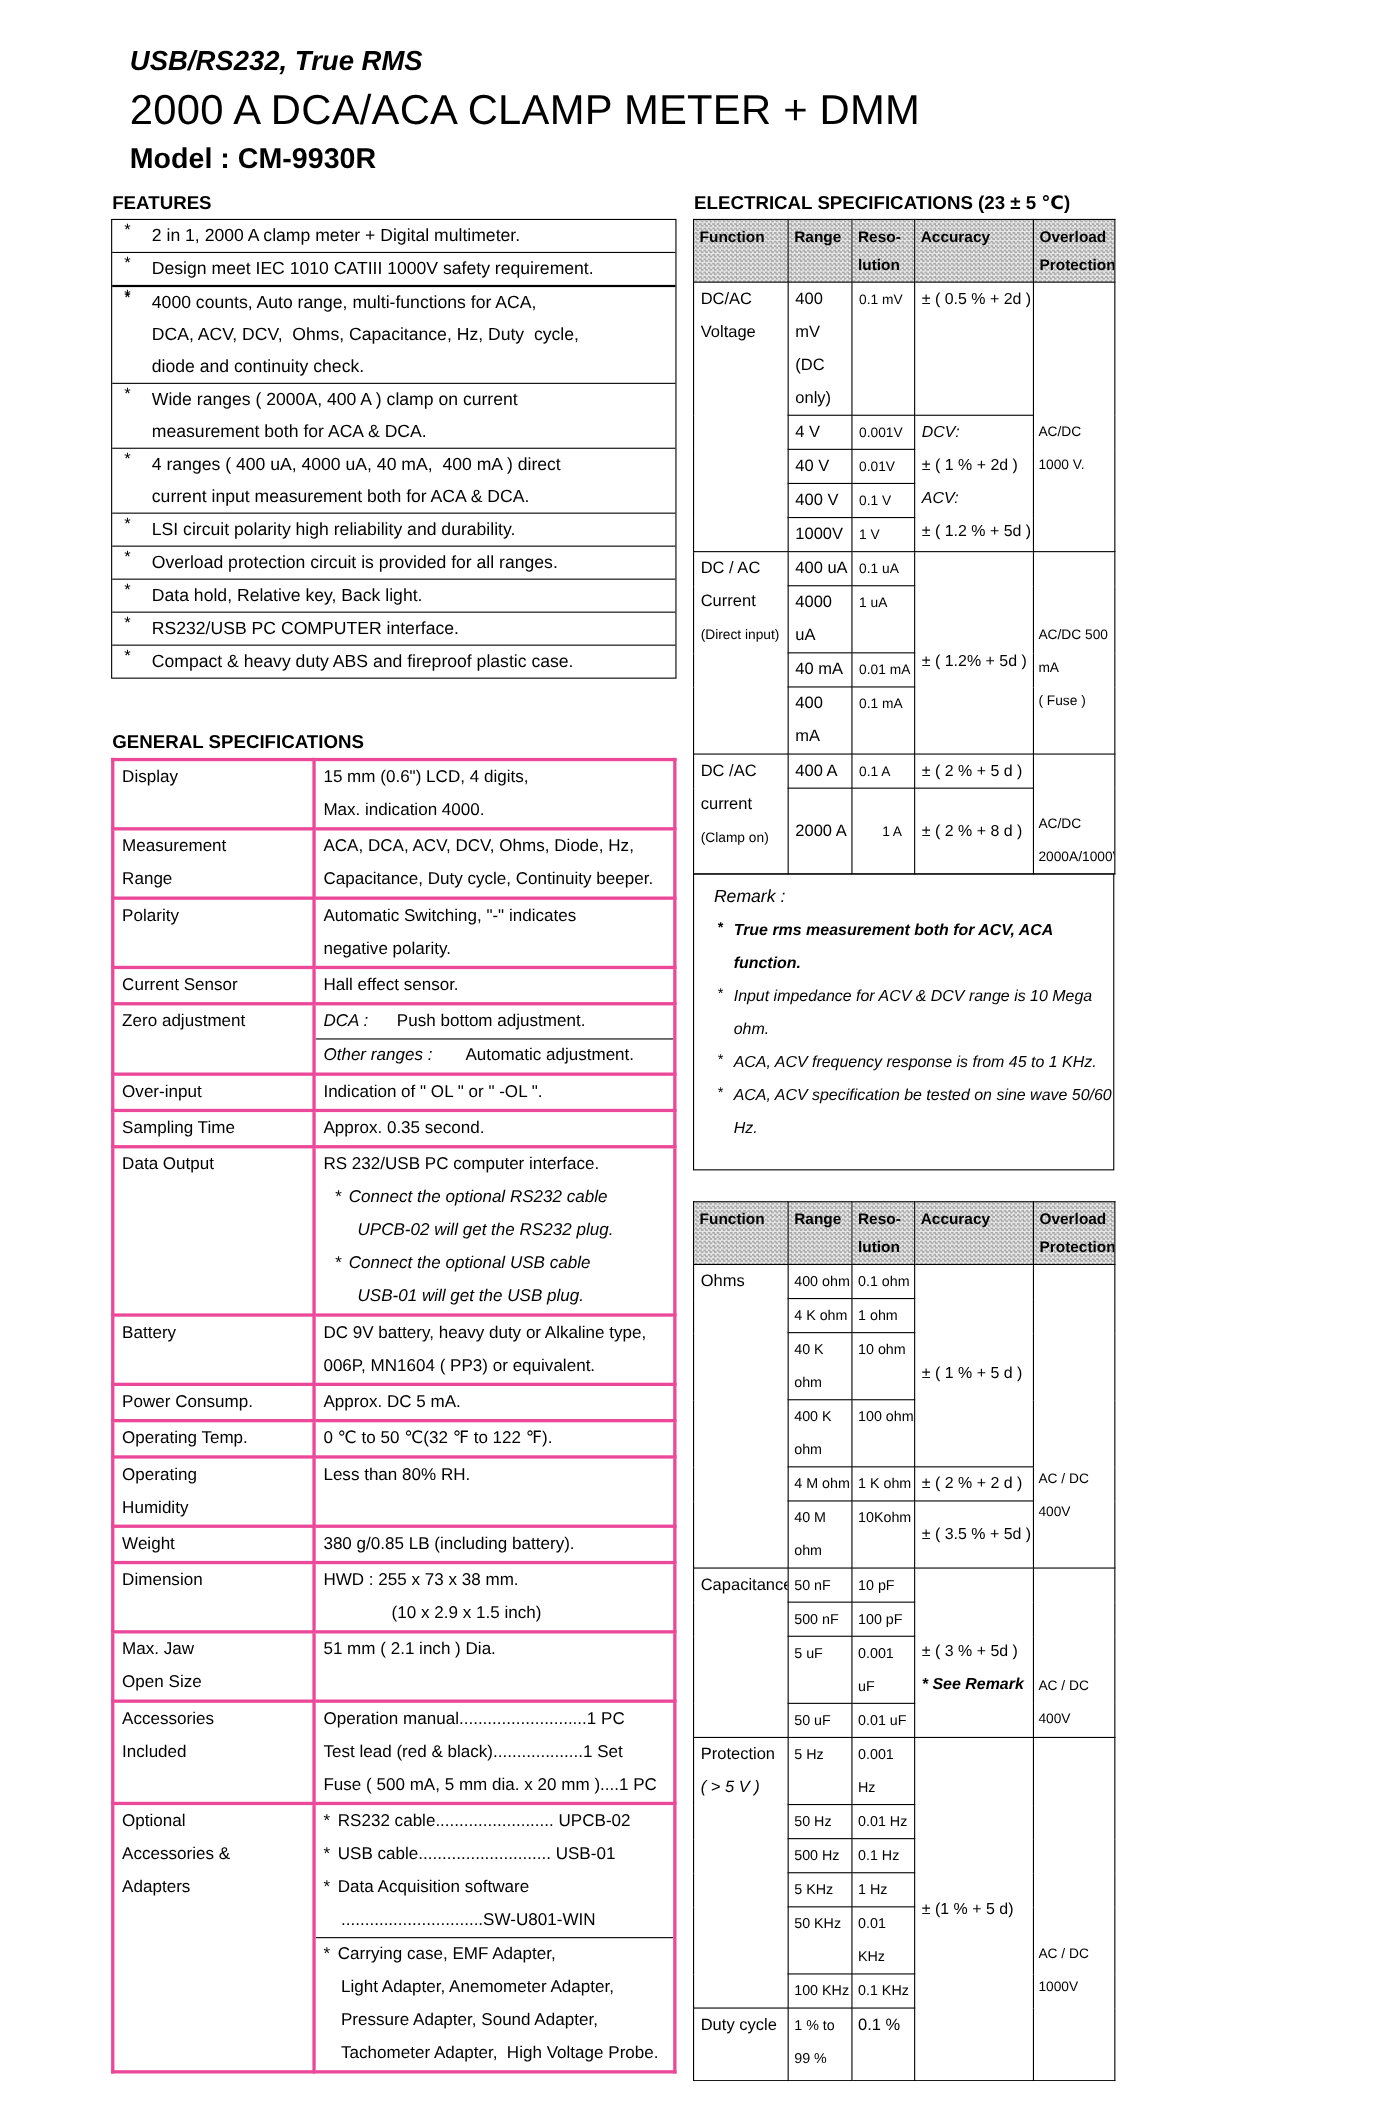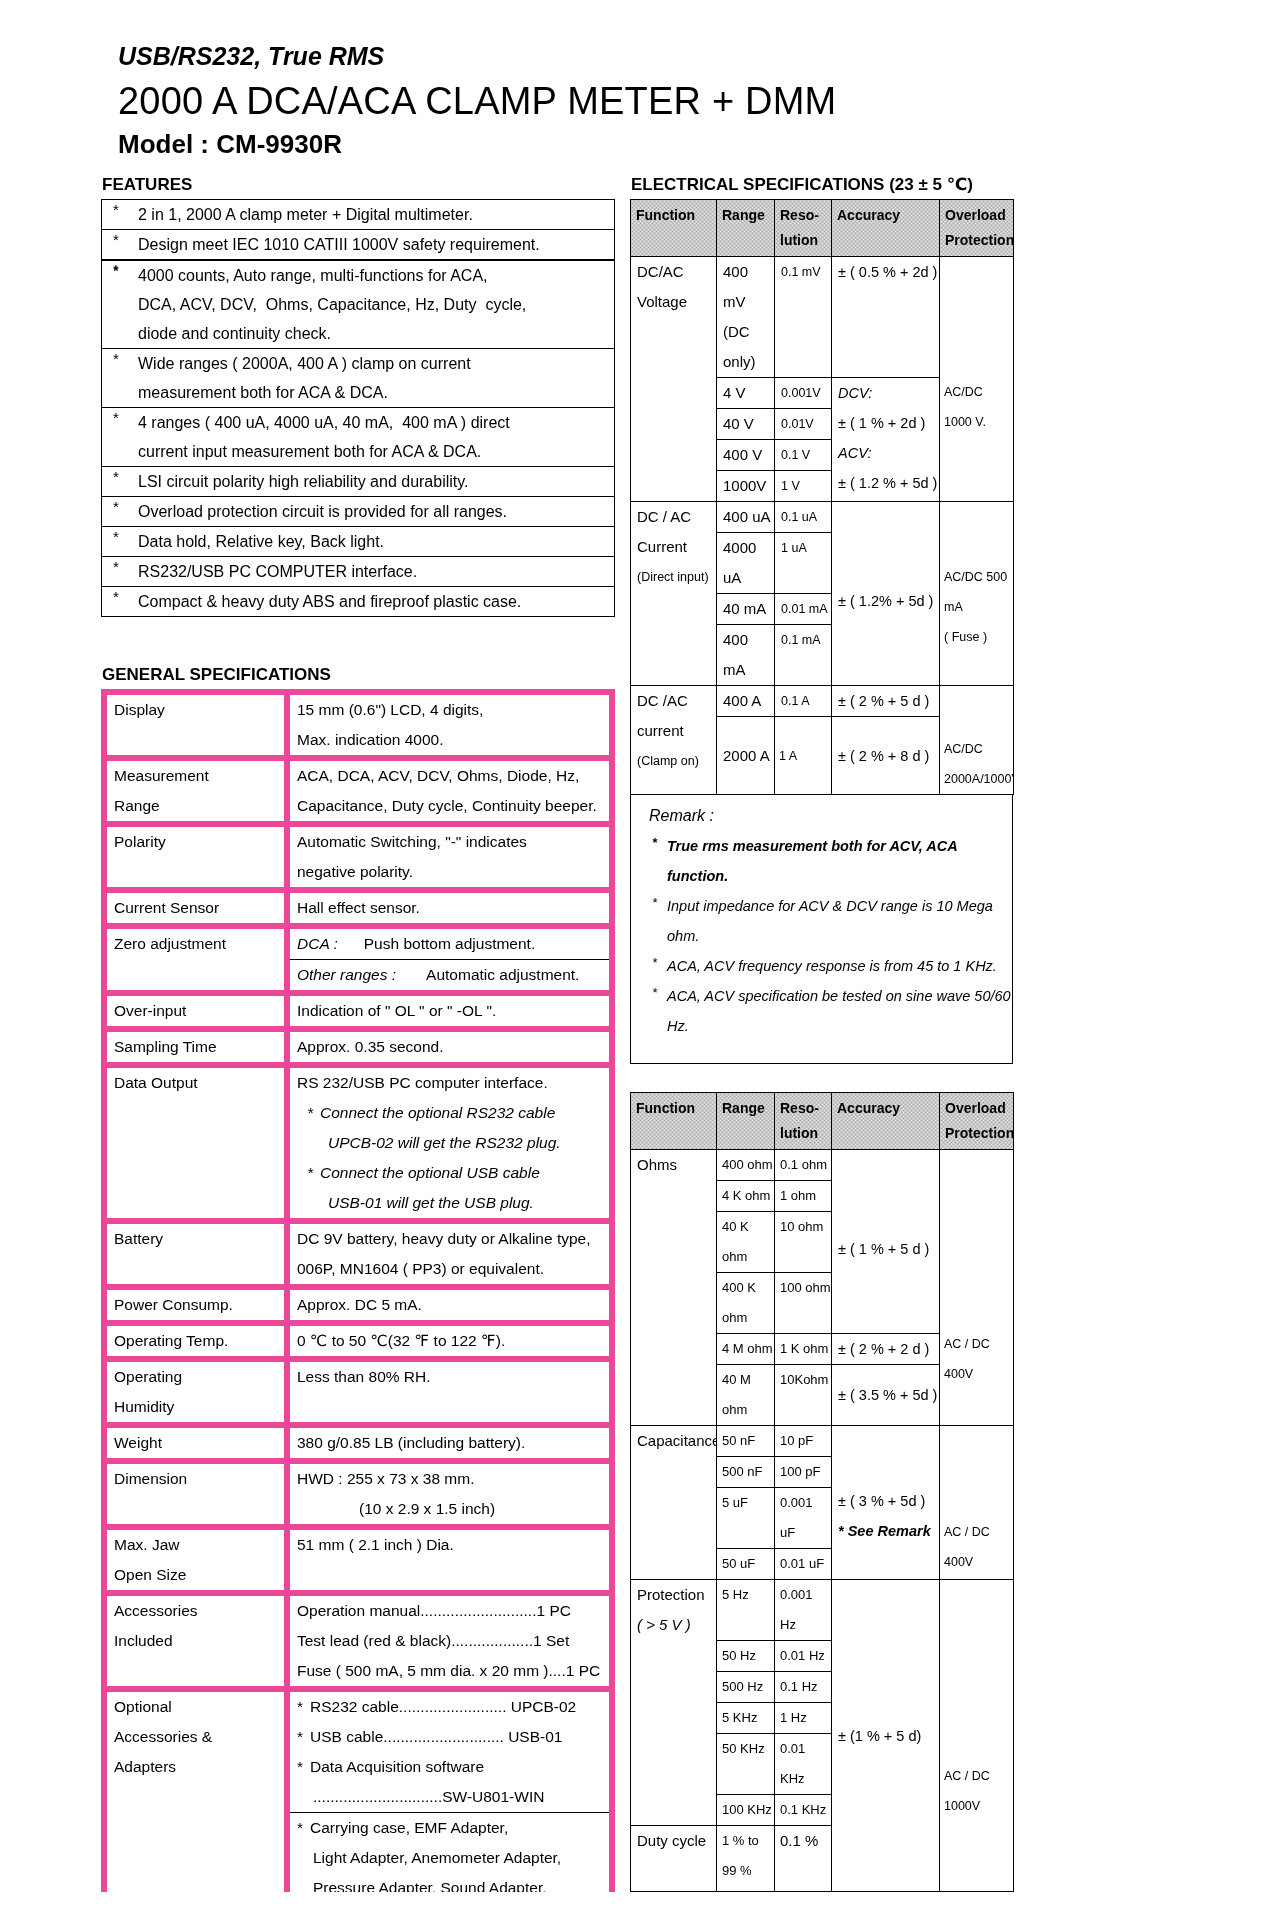--- a/index.html
+++ b/index.html
@@ -21,21 +21,21 @@
 
   
   .ftable { border:1px solid #000; }
   .frow { position:relative; padding-left:36px; border-bottom:1px solid #000; }
   .frow:last-child { border-bottom:none; }
   .fstar { position:absolute; left:11px; top:1px; font-size:15px; }
   .fline { font-size:16px; line-height:29px; white-space:pre-wrap; }
 
   
   table.gs { border-collapse:collapse; width:514px; table-layout:fixed; }
-  .gs td { border:6px solid #ec4899; vertical-align:top; padding:0 0 0 7px; }
+  .gs td { border:3px solid #ec4899; vertical-align:top; padding:0 0 0 7px; }
   .gs .ln { font-size:15.5px; line-height:30px; white-space:pre; }
   .it { font-style:italic; }
   .bt { border-top:1px solid #000; margin-left:-7px; padding-left:7px; }
   .ind1 { padding-left:10px; }
   .ind2 { padding-left:31px; }
   .inddim { padding-left:62px; }
   .inda4 { padding-left:16px; }
   .indb  { padding-left:16px; }
   .gap1 { display:inline-block; width:26px; }
   .gap2 { display:inline-block; width:30px; }
@@ -55,21 +55,21 @@
   .rg { font-size:15px;   padding:0 0 0 6px; line-height:30px; vertical-align:top; }
   .rs { font-size:12.5px; padding:0 0 0 6px; line-height:30px; vertical-align:top; }
   .ac { font-size:14.5px; padding:0 0 0 6px; line-height:30px; vertical-align:middle; }
   .ov { font-size:12.5px; padding:0 0 0 4px; line-height:30px; vertical-align:top; }
   .rg2,.rs2 { font-size:13px; padding:0 0 0 5px; line-height:30px; vertical-align:top; }
   .wide { font-size:15px; padding:0 0 0 6px; line-height:30px; vertical-align:top;text-decoration:underline; }
   .vt { vertical-align:top; } .vm { vertical-align:middle; } .vb { vertical-align:bottom;margin-top:33px; }
   .pt14 { padding-top:14px; } .pt48 { padding-top:48px; } .pt60 { padding-top:60px; }
   .pt120 { padding-top:120px; }
   .pb2 { padding-bottom:2px; } .pb36 { padding-bottom:36px; } .pb70 { padding-bottom:70px; }
-  .ctr { text-align:left; padding-left:4px; }
+  .ctr { text-align:center; padding-left:16px; }
 
   
   .remark { border:1px solid #000; margin-top:-1px; padding:6px 0 22px 0; }
   .rtitle { font-style:italic; font-size:16px; line-height:30px; padding-left:18px; }
   .rline { position:relative; font-style:italic; font-size:14.5px; line-height:30px;
            padding-left:36px; white-space:pre-wrap; }
   .rstar { position:absolute; left:21px; top:-3px; font-size:13px; }
   .bold { font-weight:bold; }
   .mt28 { margin-top:28px; }
 </style>

